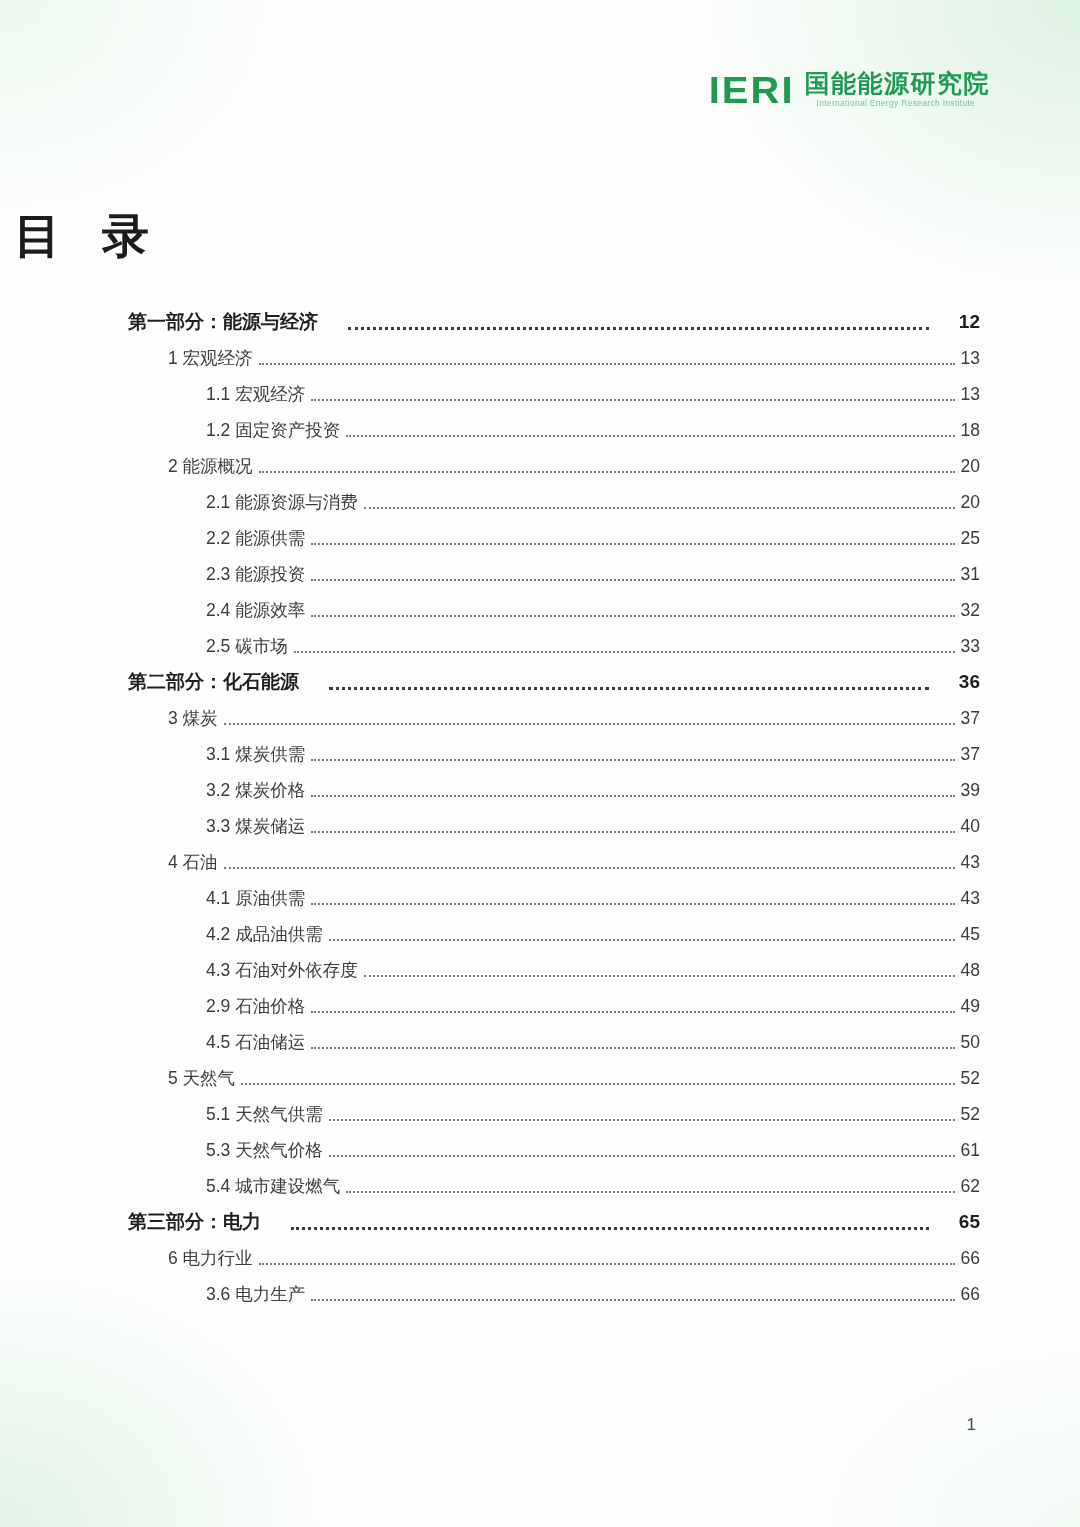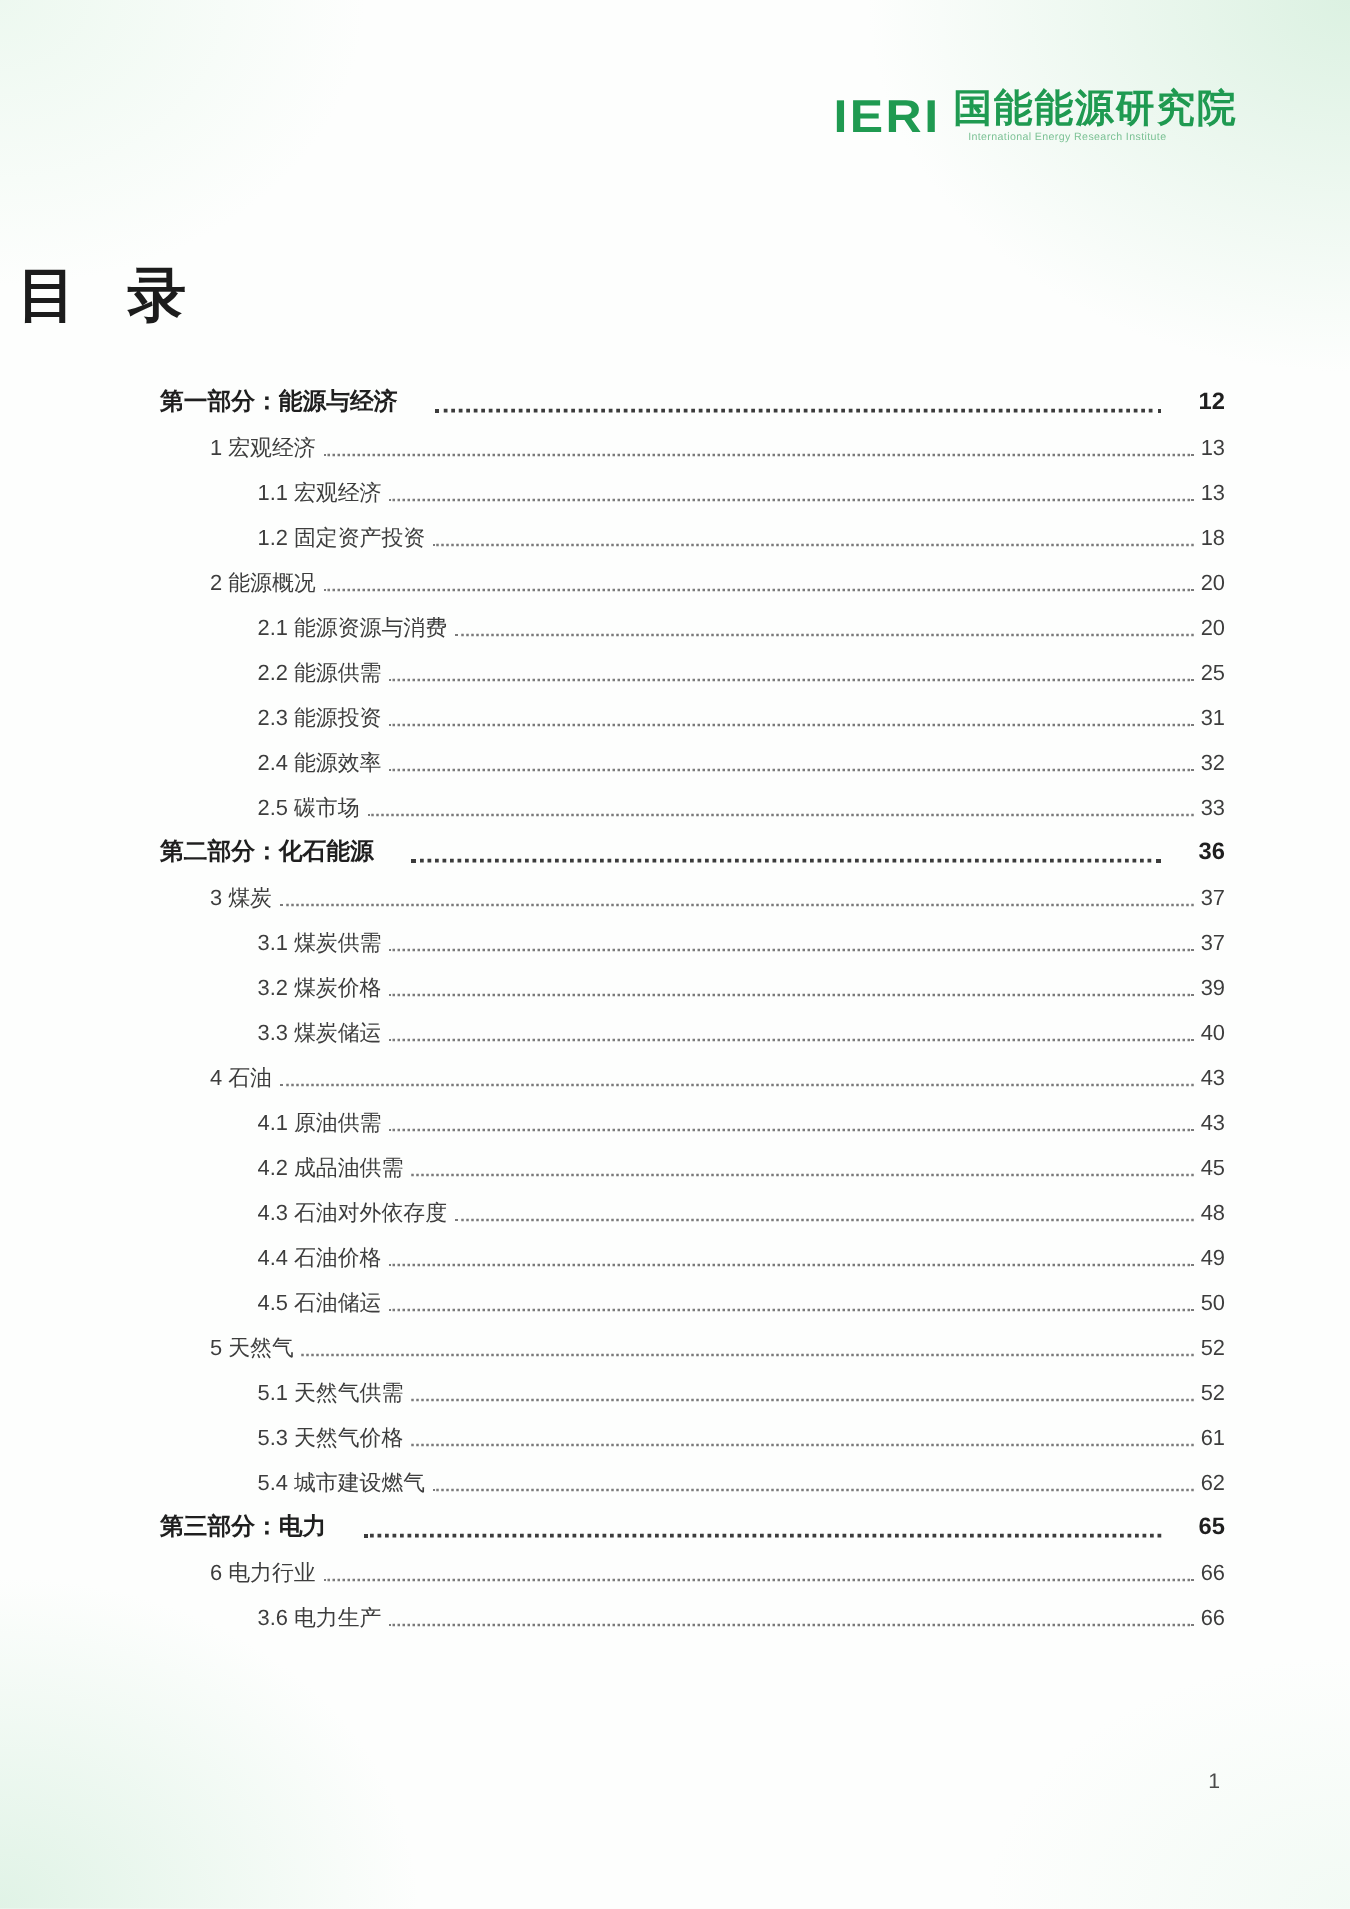--- a/index.html
+++ b/index.html
@@ -16,33 +16,33 @@
       #fdfefd;
   }
   .page { position: absolute; inset: 0; }
 
   
   .logo {
     position: absolute;
     top: 70px;
     right: 90px;
     display: flex;
-    align-items: flex-end;
+    align-items: flex-start;
     gap: 10px;
   }
   .logo-acronym {
     font-size: 40px;
     font-weight: 900;
     letter-spacing: 2px;
     line-height: 1;
     transform: scaleY(0.92);
   }
   .logo-text { display: flex; flex-direction: column; justify-content: center; }
   .logo-cn {
-    font-size: 31px;
+    font-size: 25px;
     font-weight: 800;
     letter-spacing: 1.5px;
     line-height: 1.1;
   }
   .logo-en {
     font-size: 8.5px;
     letter-spacing: 0.3px;
     line-height: 1.2;
     opacity: 0.75;
     margin-left: 12px;
@@ -208,21 +208,21 @@
         <span class="toc-label">4.2 成品油供需</span>
         <span class="dots"></span>
         <span class="toc-page">45</span>
       </div>
       <div class="toc-row level-2">
         <span class="toc-label">4.3 石油对外依存度</span>
         <span class="dots"></span>
         <span class="toc-page">48</span>
       </div>
       <div class="toc-row level-2">
-        <span class="toc-label">4.4 石油价格</span>
+        <span class="toc-label">2.9 石油价格</span>
         <span class="dots"></span>
         <span class="toc-page">49</span>
       </div>
       <div class="toc-row level-2">
         <span class="toc-label">4.5 石油储运</span>
         <span class="dots"></span>
         <span class="toc-page">50</span>
       </div>
       <div class="toc-row level-1">
         <span class="toc-label">5 天然气</span>

